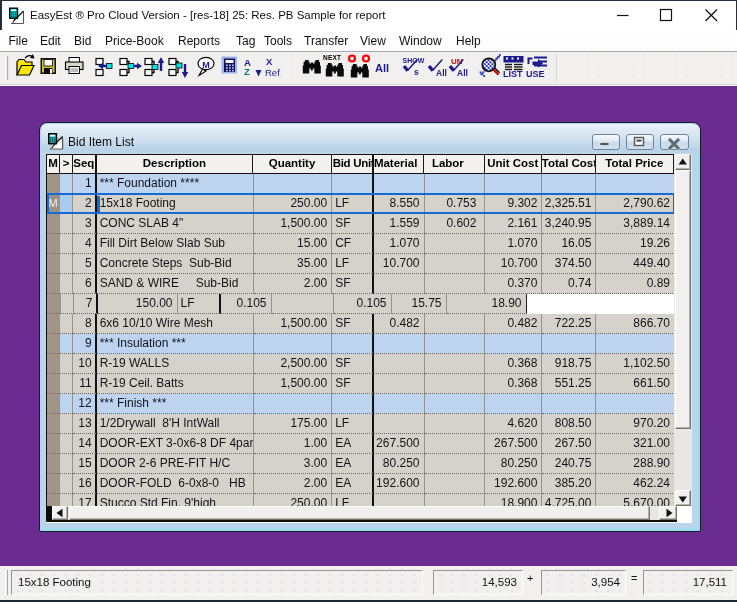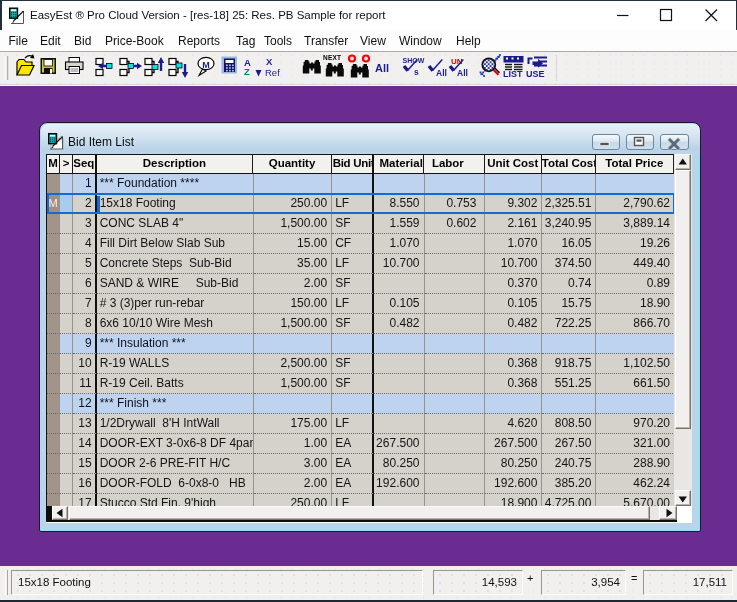--- a/index.html
+++ b/index.html
@@ -313,21 +313,21 @@
 <path d="M90 7.5 l4 4 4 -4 2.5 2.5 -4 4 4 4 -2.5 2.5 -4 -4 -4 4 -2.5 -2.5 4 -4 -4 -4 z" fill="#5a6a75" stroke="#e8eef4" stroke-width="0.7"></path>
 </svg>
 <div class="abs" id="content">
 <div id="ghead">
 <div class="c cm">M</div>
       <div class="c cgt">&gt;</div>
       <div class="c cseq" style="text-align:center;padding-right:0">Seq</div>
       <div class="c cdesc" style="text-align:center;padding-left:0">Description</div>
       <div class="c cqty" style="text-align:center;padding-right:0">Quantity</div>
       <div class="c cunit" style="padding-left:1px;letter-spacing:-0.3px">Bid Unit</div>
-      <div class="c cmat" style="text-align:right;padding-right:0">Material</div>
+      <div class="c cmat" style="text-align:left;padding-right:0">Material</div>
       <div class="c clab" style="text-align:center;padding-right:12px">Labor</div>
       <div class="c cuc" style="text-align:center;padding-right:0">Unit Cost</div>
       <div class="c ctc" style="text-align:center;padding-right:0">Total Cost</div>
       <div class="c ctp" style="text-align:center;padding-right:0">Total Price</div>
 </div>
 <div id="gbody">
 <div class="row grp">
         <div class="c cm"></div>
         <div class="c cgt"></div>
         <div class="c cseq">1</div>
@@ -402,21 +402,20 @@
         <div class="c cmat"></div>
         <div class="c clab"></div>
         <div class="c cuc">0.370</div>
         <div class="c ctc">0.74</div>
         <div class="c ctp">0.89</div>
       </div>
 <div class="row">
         <div class="c cm"></div>
         <div class="c cgt"></div>
         <div class="c cseq">7</div>
-        <div class="c cdesc"># 3 (3)per run-rebar</div>
         <div class="c cqty">150.00</div>
         <div class="c cunit">LF</div>
         <div class="c cmat">0.105</div>
         <div class="c clab"></div>
         <div class="c cuc">0.105</div>
         <div class="c ctc">15.75</div>
         <div class="c ctp">18.90</div>
       </div>
 <div class="row">
         <div class="c cm"></div>

